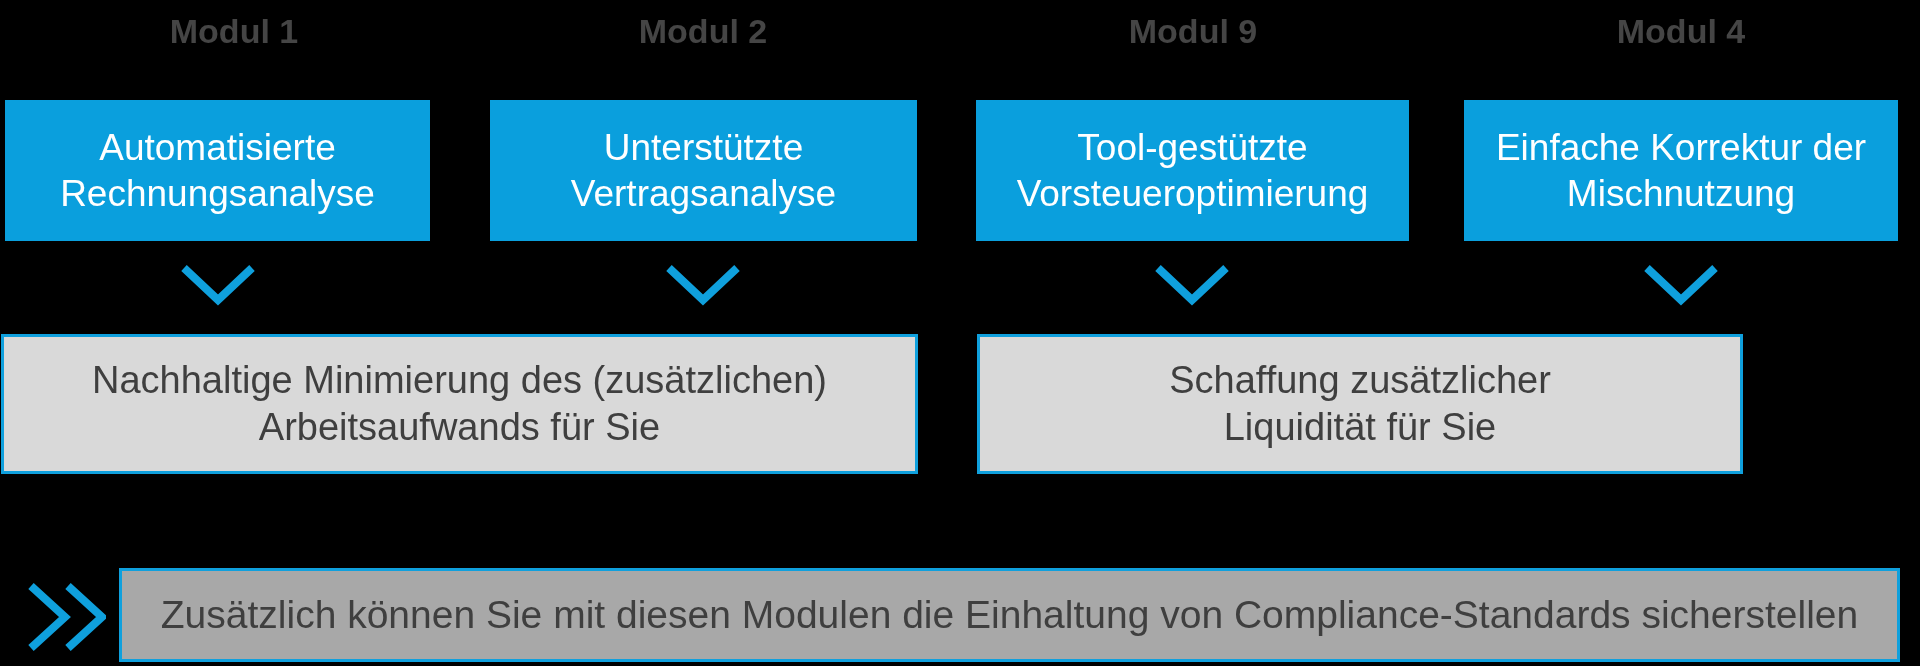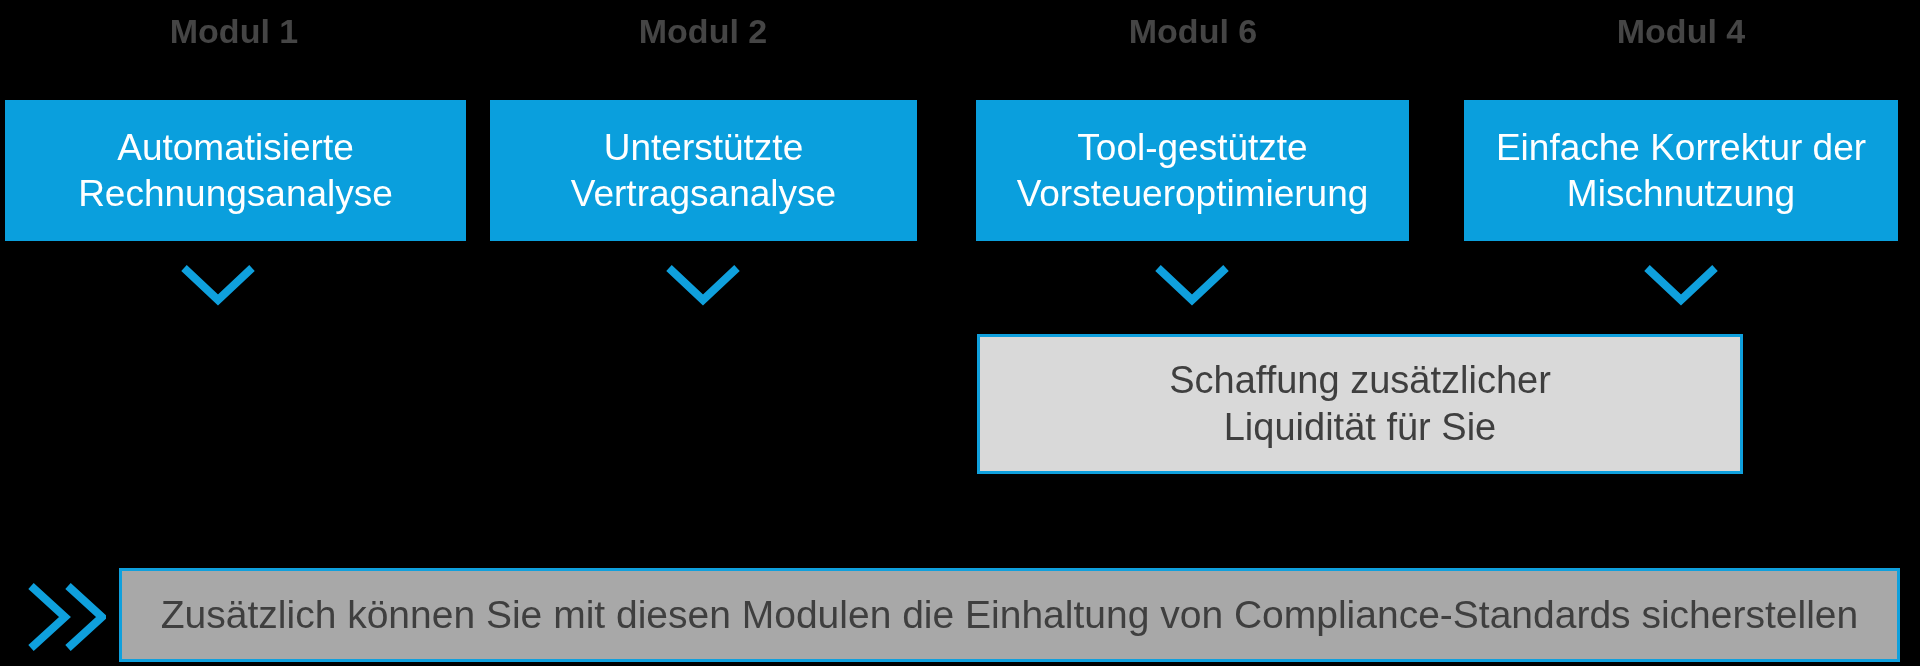--- a/index.html
+++ b/index.html
@@ -43,21 +43,21 @@
     align-items:center;
     justify-content:center;
     text-align:center;
   }
   .blue-box .box-text{
     color:var(--white-text);
     font-size:37px;
     line-height:46px;
     white-space:pre-line;
   }
-  .bb-1{left:5px;width:461px;}
+  .bb-1{left:5px;width:425px;}
   .bb-2{left:490px;width:427px;}
   .bb-3{left:976px;width:433px;}
   .bb-4{left:1464px;width:434px;}
   .arrow-down{
     position:absolute;
     top:264px;
     width:76px;
     height:42px;
     color:var(--accent-blue);
   }
@@ -110,21 +110,21 @@
     white-space:nowrap;
   }
 </style>
 </head>
 <body>
 
 <div class="canvas">
 
   <div class="module-label lbl-1">Modul 1</div>
   <div class="module-label lbl-2">Modul 2</div>
-  <div class="module-label lbl-3">Modul 6</div>
+  <div class="module-label lbl-3">Modul 9</div>
   <div class="module-label lbl-4">Modul 4</div>
 
   <div class="blue-box bb-1">
     <span class="box-text">Automatisierte
 Rechnungsanalyse</span>
   </div>
   <div class="blue-box bb-3">
     <span class="box-text">Tool-gestützte
 Vorsteueroptimierung</span>
   </div>
@@ -143,20 +143,24 @@
   <svg class="arrow-down ar-2" viewBox="0 0 76 42">
     <polyline points="4,4 38,36 72,4" fill="none" stroke="currentColor" stroke-width="8"></polyline>
   </svg>
   <svg class="arrow-down ar-3" viewBox="0 0 76 42">
     <polyline points="4,4 38,36 72,4" fill="none" stroke="currentColor" stroke-width="8"></polyline>
   </svg>
   <svg class="arrow-down ar-4" viewBox="0 0 76 42">
     <polyline points="4,4 38,36 72,4" fill="none" stroke="currentColor" stroke-width="8"></polyline>
   </svg>
 
+  <div class="outcome-box oc-1">
+    <span class="box-text">Nachhaltige Minimierung des (zusätzlichen)
+Arbeitsaufwands für Sie</span>
+  </div>
   <div class="outcome-box oc-2">
     <span class="box-text">Schaffung zusätzlicher
 Liquidität für Sie</span>
   </div>
 
   <svg class="footer-chevrons" viewBox="0 0 80 70">
     <polyline points="5,4 39,35 5,66" fill="none" stroke="currentColor" stroke-width="8"></polyline>
     <polyline points="42,4 76,35 42,66" fill="none" stroke="currentColor" stroke-width="8"></polyline>
   </svg>
   <div class="footer-bar">

